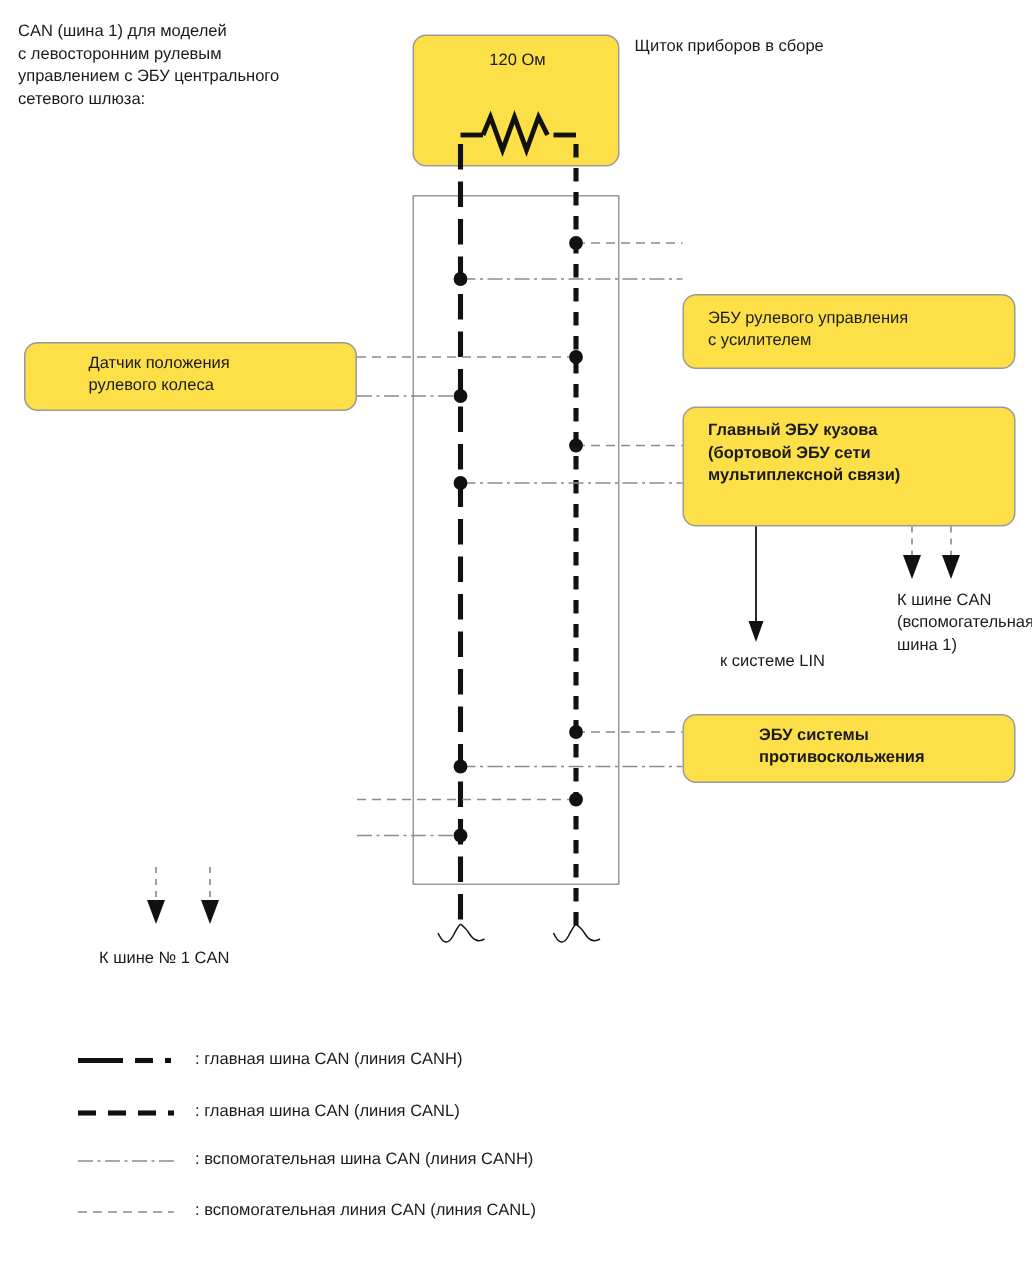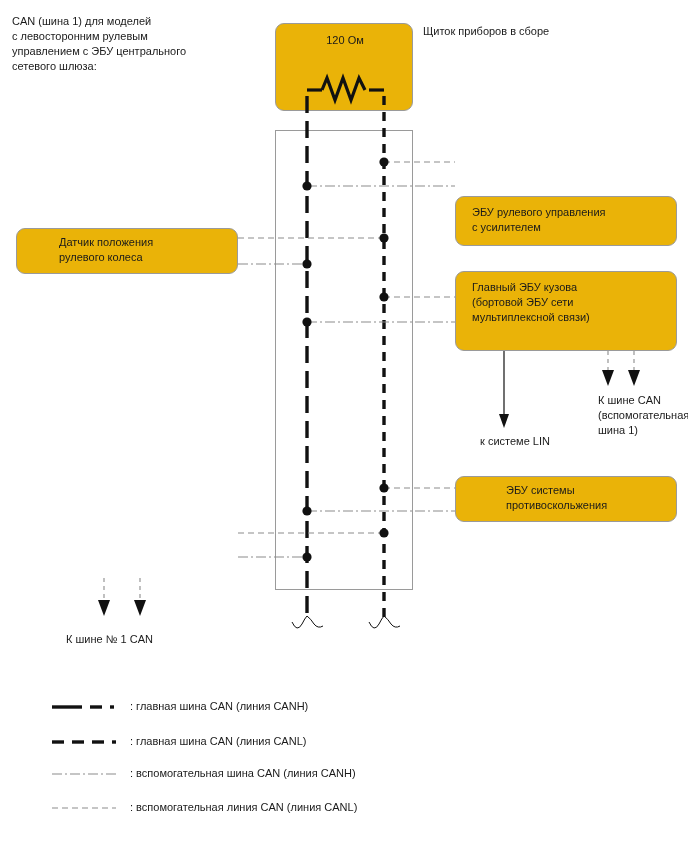--- a/index.html
+++ b/index.html
@@ -22,21 +22,21 @@
     position: absolute;
     font-size: 11px;
     line-height: 15px;
     white-space: pre-line;
     color: #1a1a1a;
   }
   .box {
     position: absolute;
     border: 1px solid #9a9a9a;
     border-radius: 9px;
-    background: #eab308;
+    background: #fde047;
     box-sizing: border-box;
   }
   .box > .lbl {
     position: absolute;
     font-size: 11px;
     line-height: 15px;
     white-space: pre-line;
     color: #1a1a1a;
   }
   .conn-box {
@@ -88,27 +88,27 @@
     <div class="lbl" style="left:16px; top:8px;">ЭБУ рулевого управления
 с усилителем</div>
   </div>
 
   <div class="box" style="left:16px; top:228px; width:222px; height:46px;">
     <div class="lbl" style="left:42px; top:6px;">Датчик положения
 рулевого колеса</div>
   </div>
 
   <div class="box" style="left:455px; top:271px; width:222px; height:80px;">
-    <div class="lbl" style="left:16px; top:8px;">Главный ЭБУ кузова
+    <div class="lbl" style="left:16px; top:8px;font-weight:bold;">Главный ЭБУ кузова
 (бортовой ЭБУ сети
 мультиплексной связи)</div>
   </div>
 
   <div class="box" style="left:455px; top:476px; width:222px; height:46px;">
-    <div class="lbl" style="left:50px; top:6px;">ЭБУ системы
+    <div class="lbl" style="left:50px; top:6px;font-weight:bold;">ЭБУ системы
 противоскольжения</div>
   </div>
 
 
   <div class="txt" style="left:460px; top:434px; width:110px; text-align:center;">к системе LIN</div>
   <div class="txt" style="left:598px; top:393px; width:90px;">К шине CAN
 (вспомогательная
 шина 1)</div>
   <div class="txt" style="left:66px; top:632px; width:160px;">К шине № 1 CAN</div>
 

